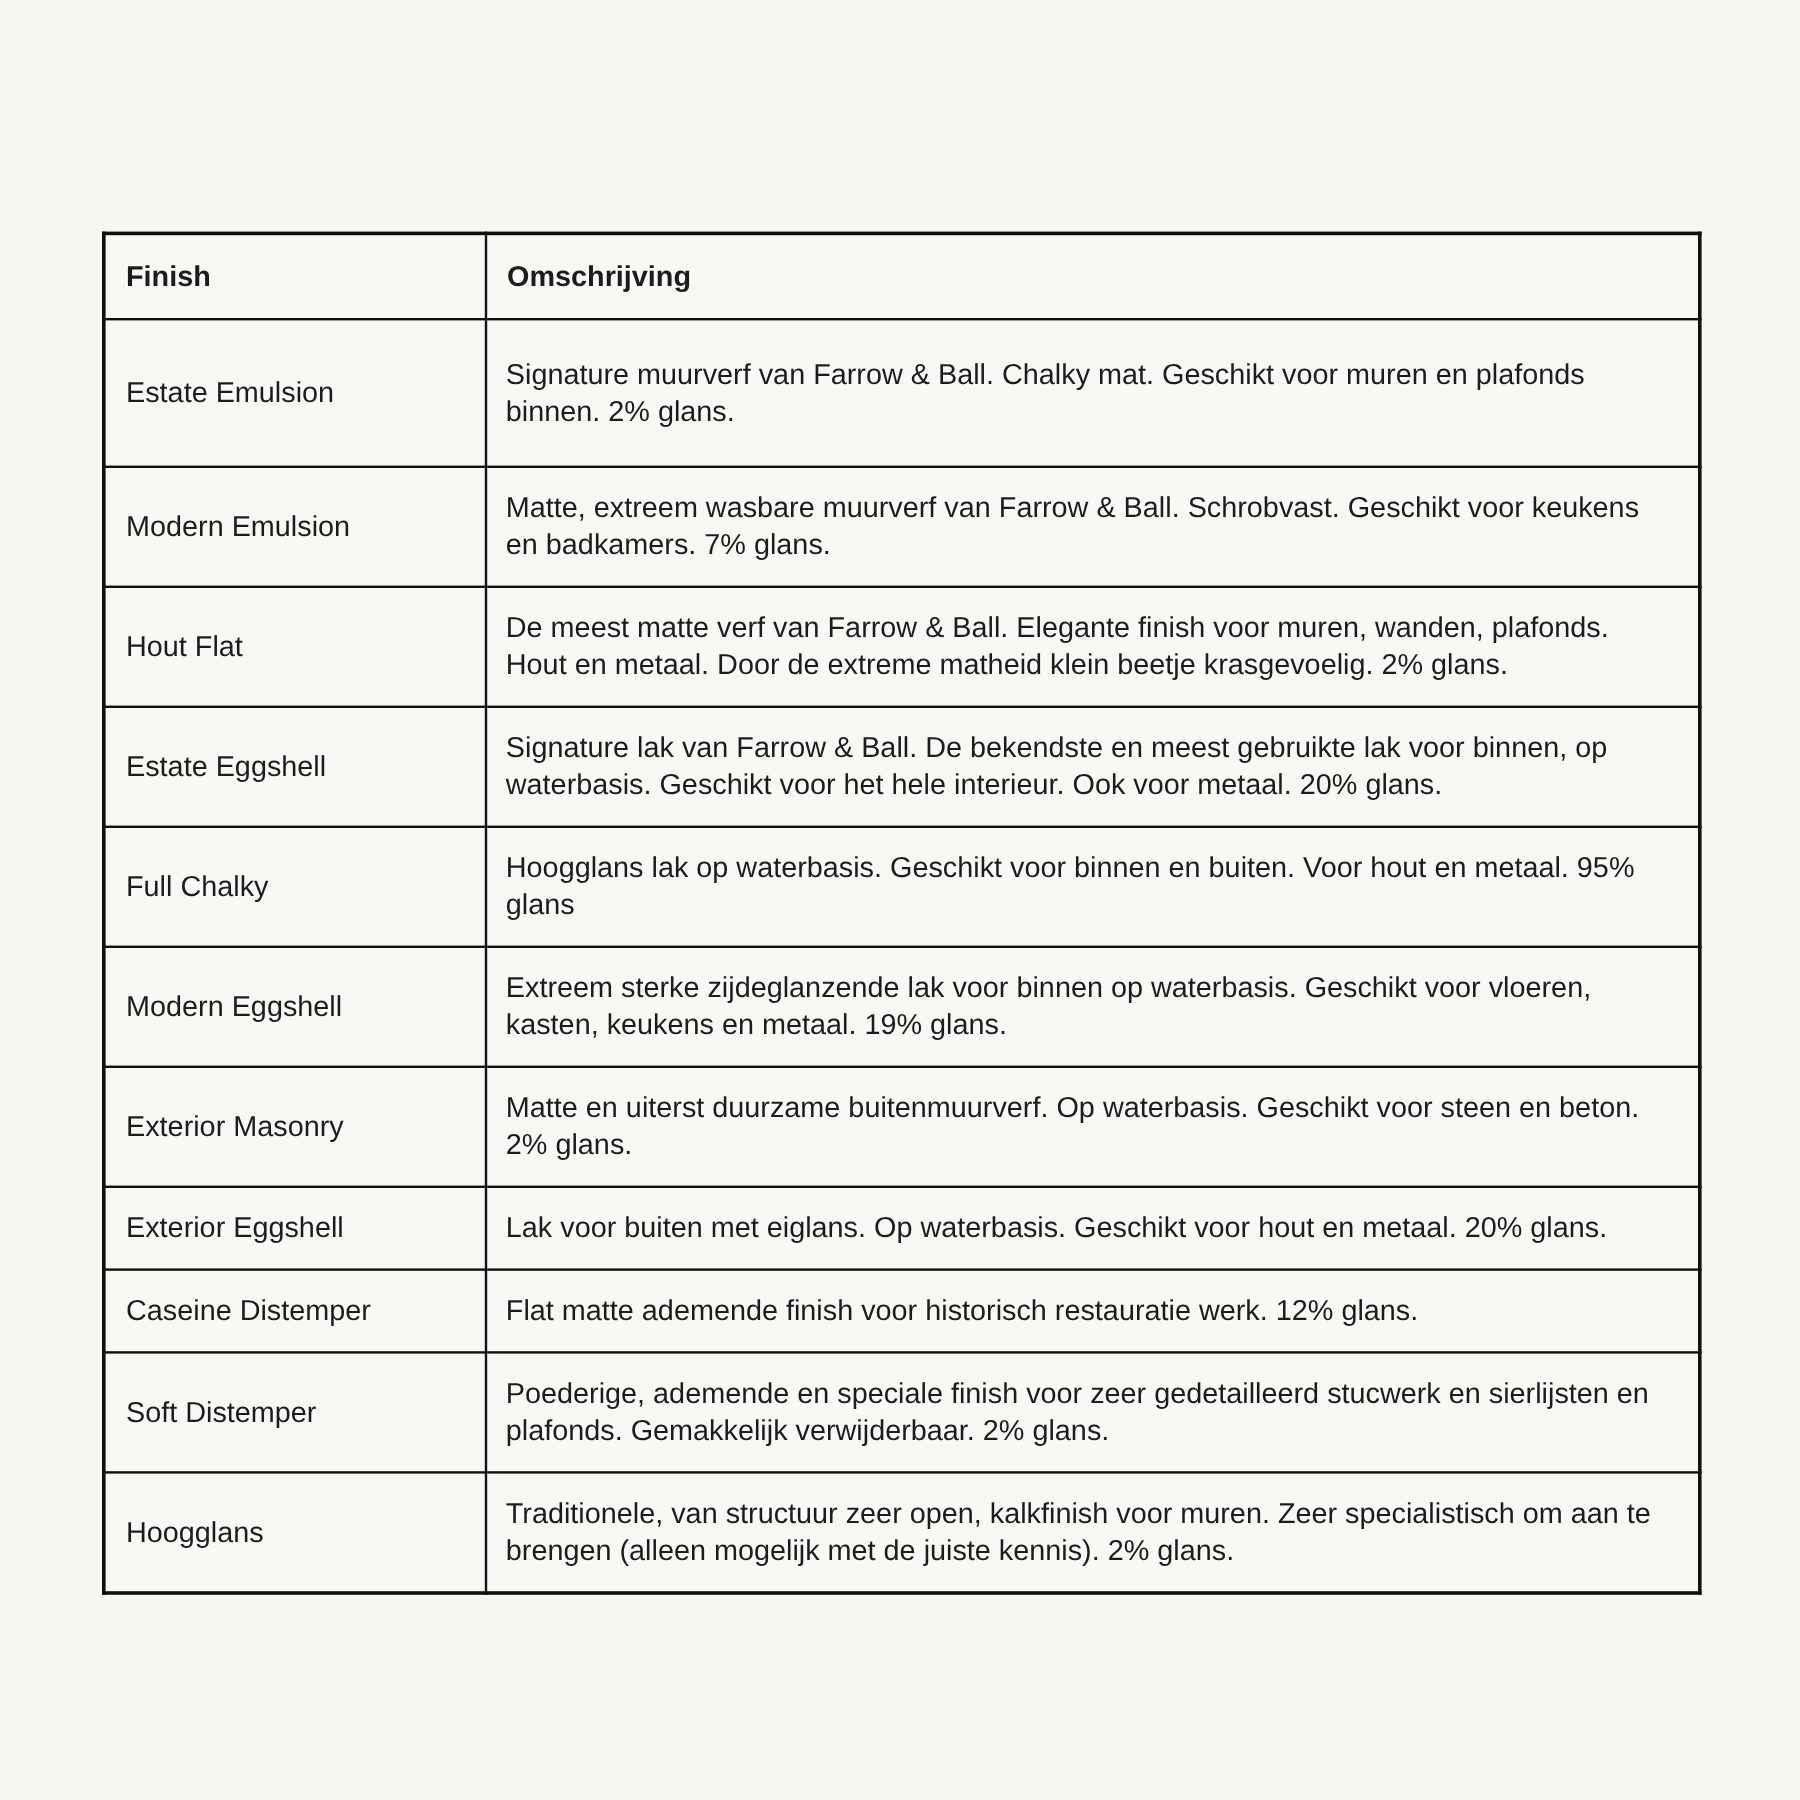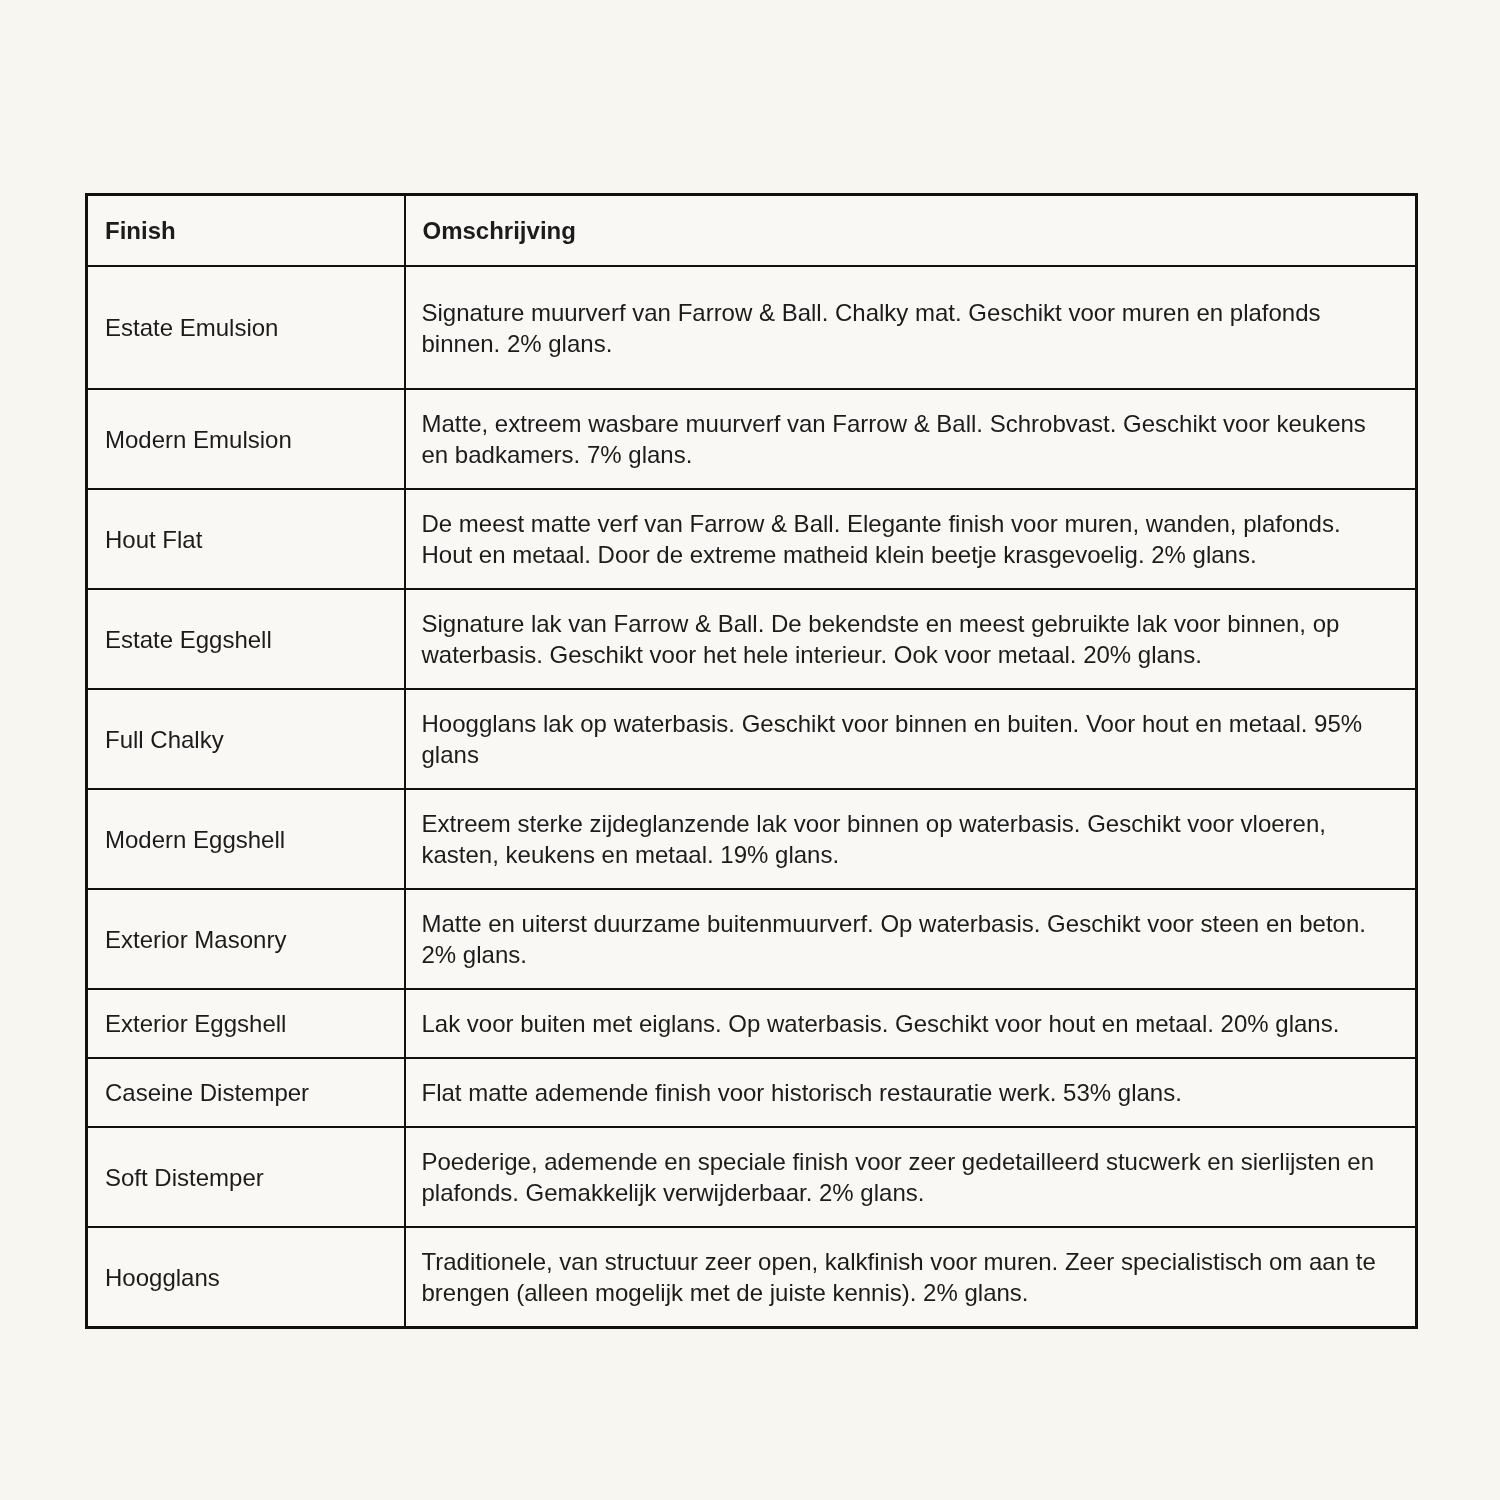--- a/index.html
+++ b/index.html
@@ -102,21 +102,21 @@
       <tr>
         <td class="finish-cell">Exterior Masonry</td>
         <td class="description-cell">Matte en uiterst duurzame buitenmuurverf. Op waterbasis. Geschikt voor steen en beton. 2% glans.</td>
       </tr>
       <tr>
         <td class="finish-cell">Exterior Eggshell</td>
         <td class="description-cell">Lak voor buiten met eiglans. Op waterbasis. Geschikt voor hout en metaal. 20% glans.</td>
       </tr>
       <tr>
         <td class="finish-cell">Caseine Distemper</td>
-        <td class="description-cell">Flat matte ademende finish voor historisch restauratie werk. 53% glans.</td>
+        <td class="description-cell">Flat matte ademende finish voor historisch restauratie werk. 12% glans.</td>
       </tr>
       <tr>
         <td class="finish-cell">Soft Distemper</td>
         <td class="description-cell">Poederige, ademende en speciale finish voor zeer gedetailleerd stucwerk en sierlijsten en plafonds. Gemakkelijk verwijderbaar. 2% glans.</td>
       </tr>
       <tr>
         <td class="finish-cell">Hoogglans</td>
         <td class="description-cell">Traditionele, van structuur zeer open, kalkfinish voor muren. Zeer specialistisch om aan te brengen (alleen mogelijk met de juiste kennis). 2% glans.</td>
       </tr>
     </tbody>

